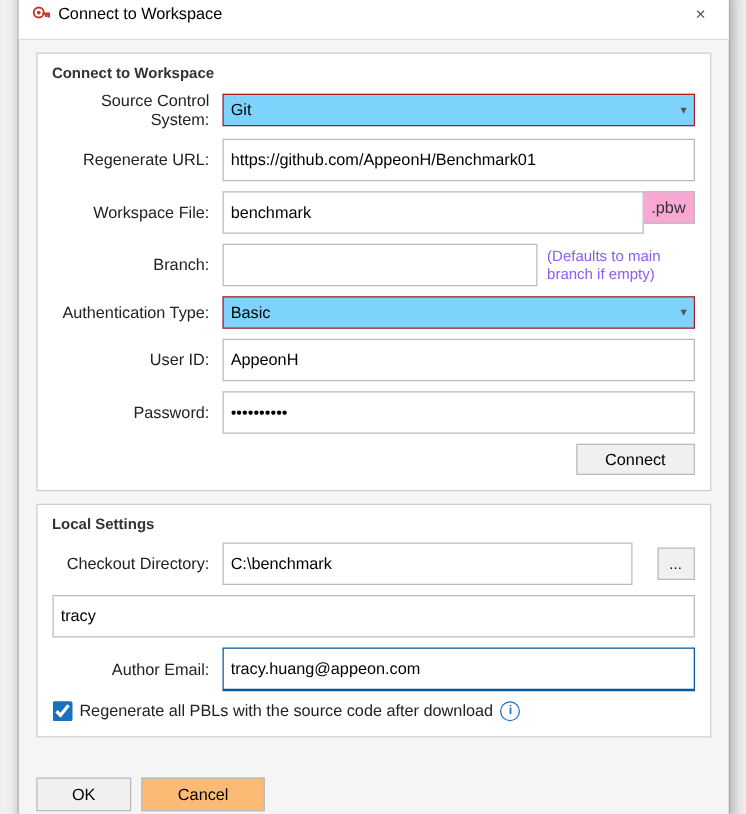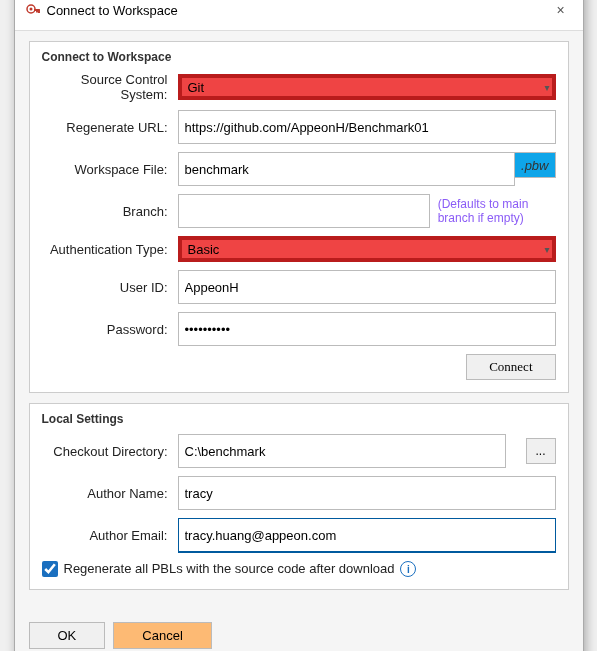--- a/index.html
+++ b/index.html
@@ -96,24 +96,24 @@
       border-bottom: 2px solid #005a9e !important;
     }
     .select-wrapper {
       position: relative;
       width: 100%;
     }
     .select-wrapper select {
       width: 100%;
       height: 26px;
       padding: 2px 28px 2px 6px;
-      border: 4px solid #b91c1c;
-      font-size: 13px;
-      font-family: inherit;
-      background: #ef4444;
+      border: 1px solid #b91c1c;
+      font-size: 13px;
+      font-family: inherit;
+      background: #7dd3fc;
       appearance: none;
       -webkit-appearance: none;
       outline: none;
       cursor: pointer;
     }
     .select-arrow {
       position: absolute;
       right: 6px;
       top: 50%;
       transform: translateY(-50%);
@@ -135,26 +135,25 @@
       font-family: inherit;
       background: #fff;
       border-right: none;
       outline: none;
     }
     .pbw-label {
       height: 26px;
       padding: 2px 6px;
       border: 1px solid #bbb;
       border-left: none;
-      background: #0ea5e9;
+      background: #f9a8d4;
       font-size: 13px;
       display: flex;
       align-items: center;
       color: #333;
-      font-style: italic;
     }
     .branch-row {
       display: flex;
       align-items: center;
       gap: 8px;
     }
     .branch-input {
       width: 130px;
       height: 26px;
       padding: 2px 6px;
@@ -169,21 +168,21 @@
       color: #8b5cf6;
     }
     .connect-btn-row {
       display: flex;
       justify-content: flex-end;
       margin-top: 6px;
     }
     .connect-btn {
       padding: 4px 22px;
       font-size: 13px;
-      font-family: Liberation Serif, serif;
+      font-family: Liberation Sans, sans-serif;
       background: #f0f0f0;
       border: 1px solid #bbb;
       cursor: pointer;
     }
     .checkout-row {
       display: flex;
       align-items: center;
       gap: 20px;
     }
     .checkout-input {
@@ -361,21 +360,20 @@
         <div class="form-label">Checkout Directory:</div>
         <div class="form-field">
           <div class="checkout-row">
             <input type="text" class="checkout-input" value="C:\benchmark" style="">
             <button class="browse-btn">...</button>
           </div>
         </div>
       </div>
 
       <div class="form-row">
-        <div class="form-label">Author Name:</div>
         <div class="form-field">
           <input type="text" value="tracy" style="">
         </div>
       </div>
 
       <div class="form-row">
         <div class="form-label">Author Email:</div>
         <div class="form-field">
           <input type="text" class="input-highlighted" value="tracy.huang@appeon.com" style="">
         </div>

